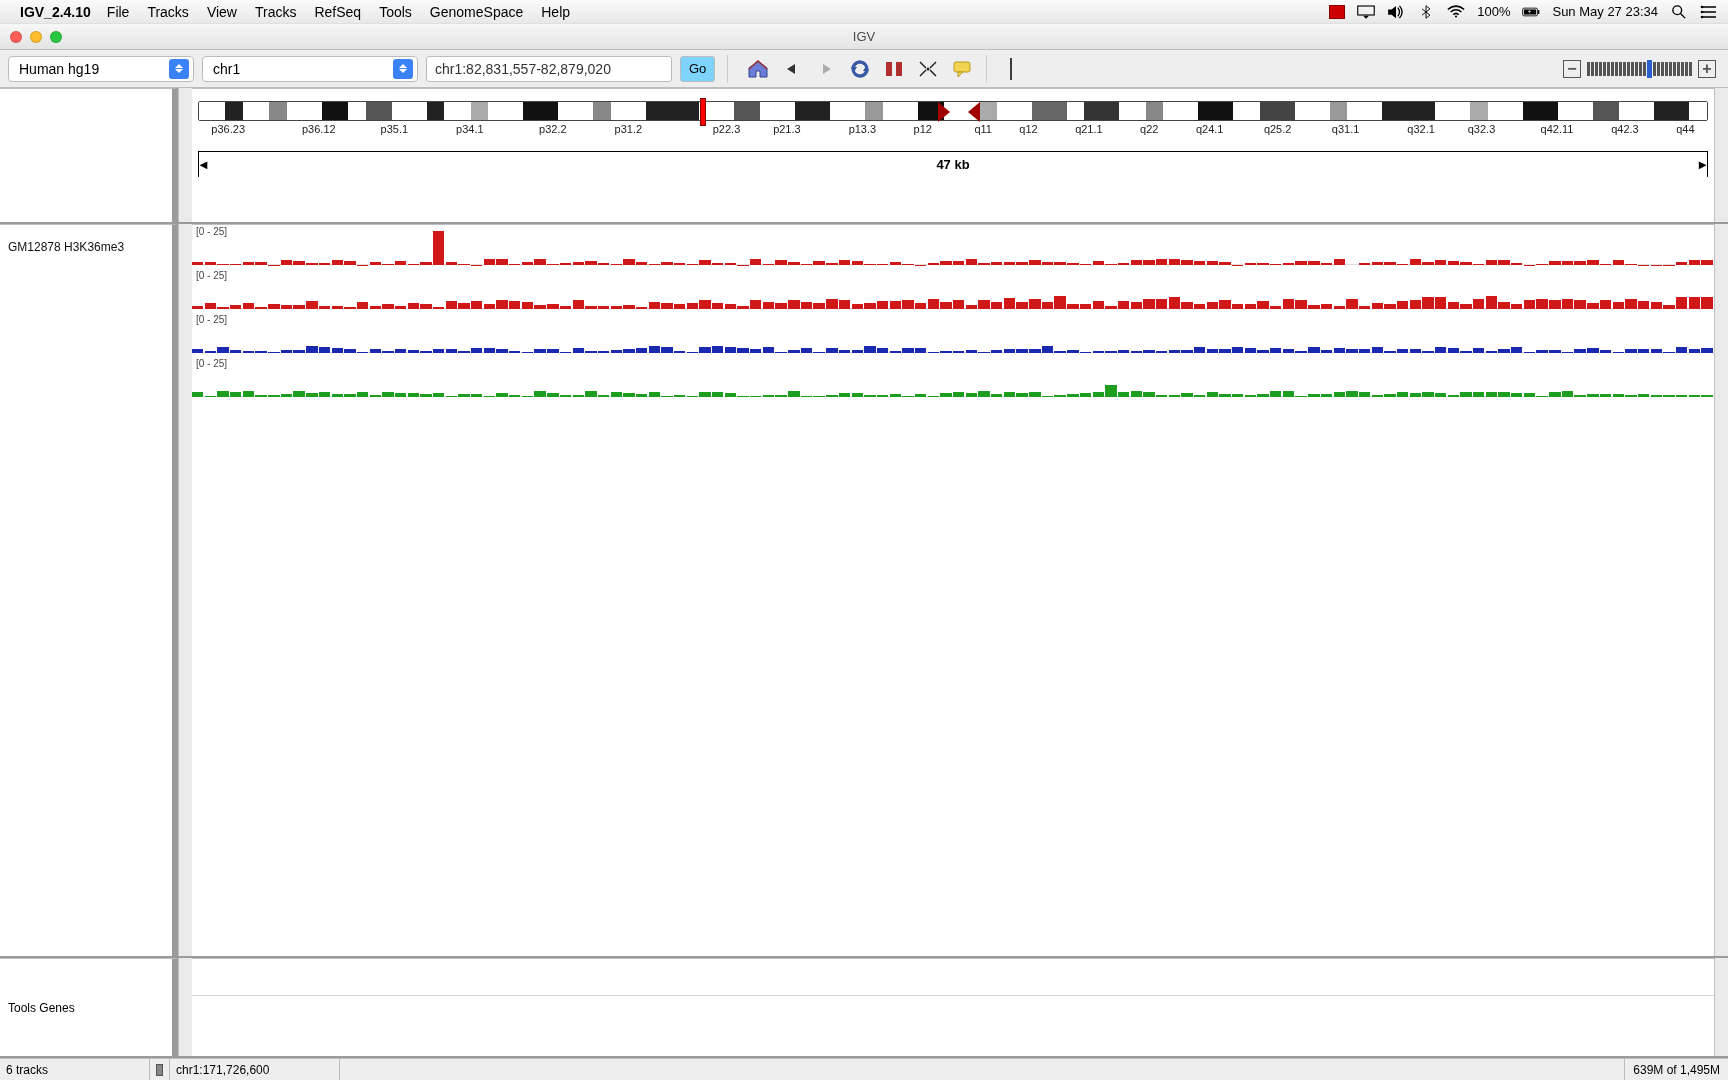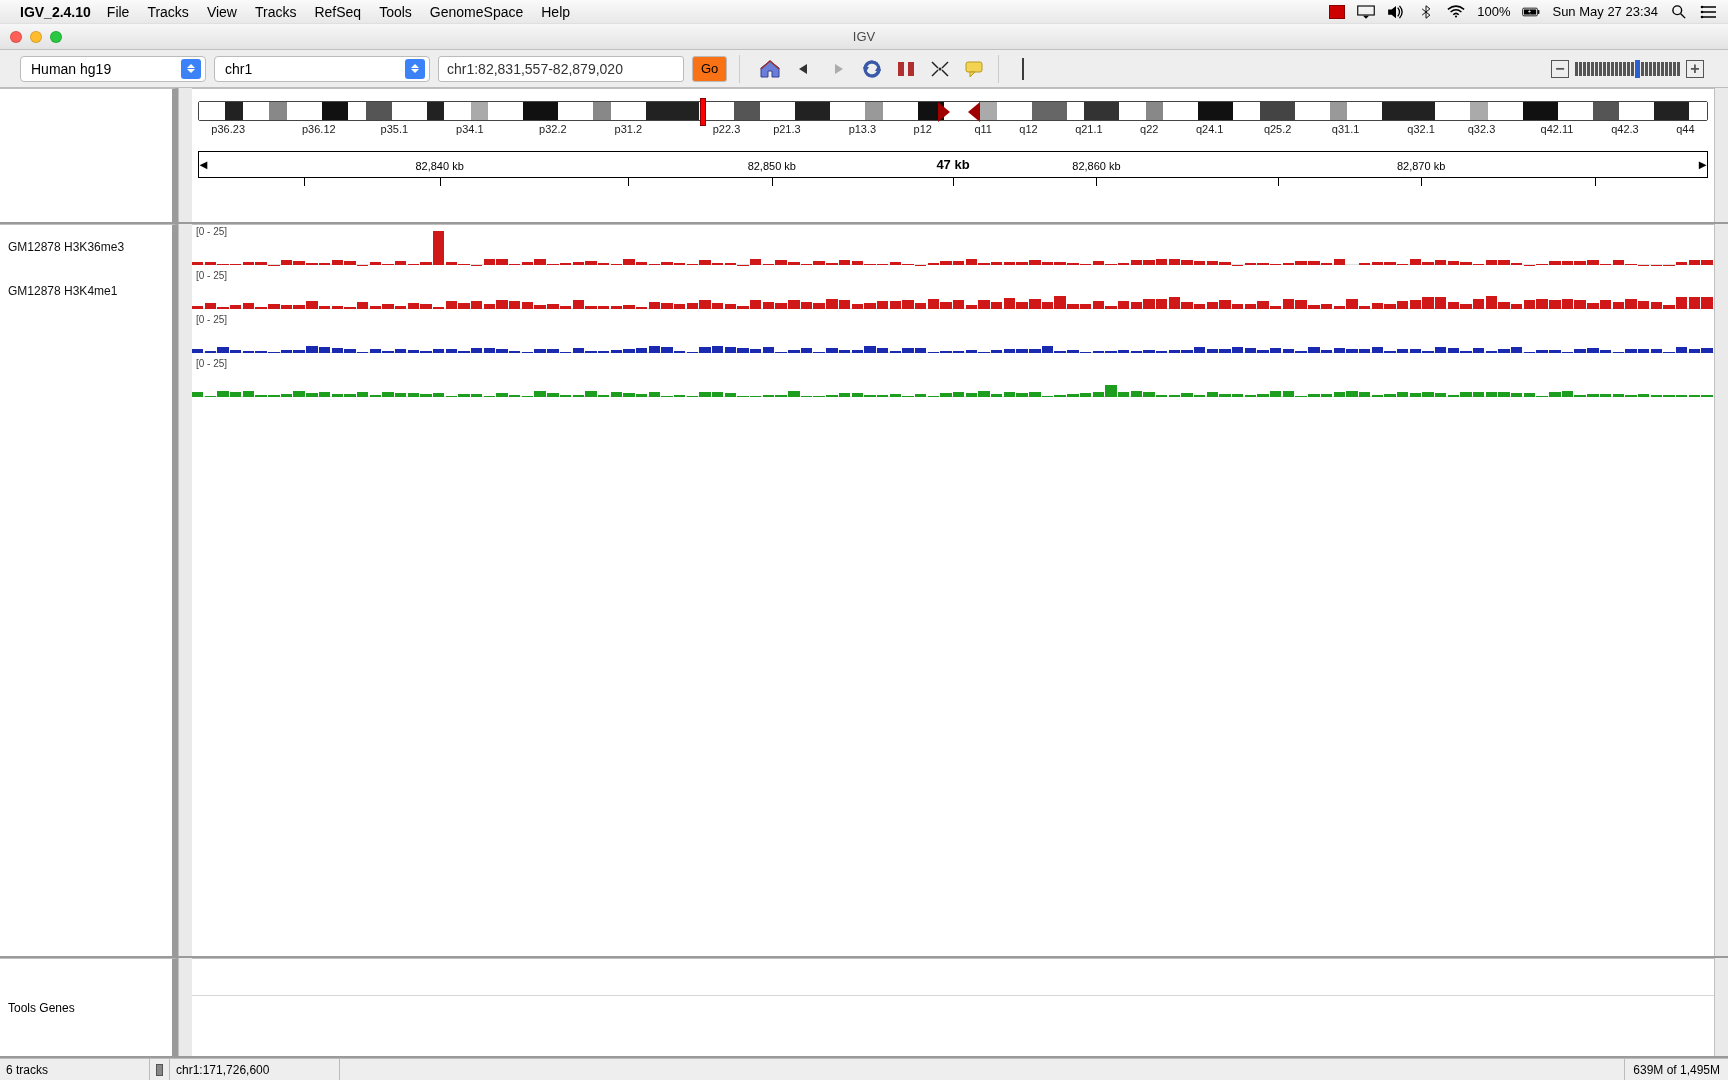--- a/index.html
+++ b/index.html
@@ -16,29 +16,29 @@
   .menubar .status-item svg { width: 18px; height: 14px; }
 
   
   .titlebar { height: 26px; background: linear-gradient(#f7f7f7,#e3e3e3); border-bottom: 1px solid #bfbfbf; display: flex; align-items: center; position: relative; }
   .traffic { position: absolute; left: 10px; display: flex; gap: 8px; }
   .traffic .dot { width: 12px; height: 12px; border-radius: 50%; border: .5px solid rgba(0,0,0,.15); }
   .dot.red{background:#ff5f57;} .dot.yellow{background:#ffbd2e;} .dot.green{background:#28c940;}
   .titlebar .title { margin: 0 auto; font-size: 13px; color: #4a4a4a; }
 
   
-  .toolbar { height: 38px; background: #eeeeee; border-bottom: 1px solid #bdbdbd; display: flex; align-items: center; padding: 0 20px; gap: 8px; }
+  .toolbar { height: 38px; background: #eeeeee; border-bottom: 1px solid #bdbdbd; display: flex; align-items: center; padding: 0 8px; gap: 8px; }
   .select { height: 26px; background: #fff; border: 1px solid #bbb; border-radius: 4px; display: flex; align-items: center; padding: 0 4px 0 10px; font-size: 14px; position: relative; }
   .select .caret { width: 20px; height: 20px; background: #3b82f6; border-radius: 3px; margin-left: 8px; display:flex;flex-direction:column;align-items:center;justify-content:center;gap:1px;}
   .select .caret:before,.select .caret:after{content:"";border:4px solid transparent;}
   .select .caret:before{border-bottom-color:#fff;margin-top:-2px;}
   .select .caret:after{border-top-color:#fff;margin-bottom:-2px;}
   #genome-select{width:186px;} #chr-select{width:216px;}
   .locus-input{height:26px;width:246px;border:1px solid #bbb;background:#fff;border-radius:3px;padding:0 8px;font-size:14px;color:#333;}
-  .go-btn{height:26px;padding:0 8px;background:#f97316;border:1px solid #bbb;border-radius:3px;font-size:13px;}
+  .go-btn{height:26px;padding:0 8px;background:#7dd3fc;border:1px solid #bbb;border-radius:3px;font-size:13px;}
   .tool-icons{display:flex;gap:6px;align-items:center;margin-left:4px;}
   .ticon{width:28px;height:26px;display:flex;align-items:center;justify-content:center;border-radius:3px;}
   .divider{width:1px;height:28px;background:#ccc;margin:0 4px;}
   .toolbar .flex{flex:1;}
   .zoom-slider{display:flex;align-items:center;gap:2px;margin-right:4px;}
   .zoom-slider .box{width:18px;height:18px;border:1.5px solid #555;display:flex;align-items:center;justify-content:center;font-size:16px;font-weight:bold;color:#555;}
   .zoom-slider .ticks{display:flex;gap:1px;margin:0 4px;height:18px;align-items:center;}
   .zoom-slider .tick{width:3px;height:14px;background:#555;}
   .zoom-slider .tick.cur{background:#2a5fd0;height:18px;width:5px;}
 
@@ -356,43 +356,27 @@
           <span style="left: 76%;">q31.1</span>
           <span style="left: 81%;">q32.1</span>
           <span style="left: 85%;">q32.3</span>
           <span style="left: 90%;">q42.11</span>
           <span style="left: 94.5%;">q42.3</span>
           <span style="left: 98.5%;">q44</span>
         </div>
       <div class="kb-ruler">
           <span>47 kb</span>
         </div>
-      <div class="pos-ruler" id="pos-ruler">
-          <div class="ptick" style="left: 7%;"></div>
-          <div class="ptick" style="left: 16%;"></div>
-          <div class="plabel" style="left: 16%;">82,840 kb</div>
-          <div class="ptick" style="left: 28.5%;"></div>
-          <div class="ptick" style="left: 38%;"></div>
-          <div class="plabel" style="left: 38%;">82,850 kb</div>
-          <div class="ptick" style="left: 50%;"></div>
-          <div class="ptick" style="left: 59.5%;"></div>
-          <div class="plabel" style="left: 59.5%;">82,860 kb</div>
-          <div class="ptick" style="left: 71.5%;"></div>
-          <div class="ptick" style="left: 81%;"></div>
-          <div class="plabel" style="left: 81%;">82,870 kb</div>
-          <div class="ptick" style="left: 92.5%;"></div>
-        </div>
     </div>
     <div class="scrollgap"></div>
   </div>
 
   <div class="panel-row tracks-panel">
     <div class="names-col" id="track-names">
         <div class="track-name">GM12878 H3K36me3</div>
-        <div class="track-name">GM12878 H3K4me1</div>
       </div>
     <div class="scrollgap"></div>
     <div class="data-col" id="track-data">
         <div class="track-data">
           <div class="range">[0 - 25]</div>
           <div class="baseline"></div>
           <div class="peaks">
             <div class="pk" style="left: 0%; width: 0.75%; height: 2.94249px; background: rgb(208, 24, 24);"></div>
             <div class="pk" style="left: 0.833333%; width: 0.75%; height: 3.36474px; background: rgb(208, 24, 24);"></div>
             <div class="pk" style="left: 1.66667%; width: 0.75%; height: 0.69285px; background: rgb(208, 24, 24);"></div>

